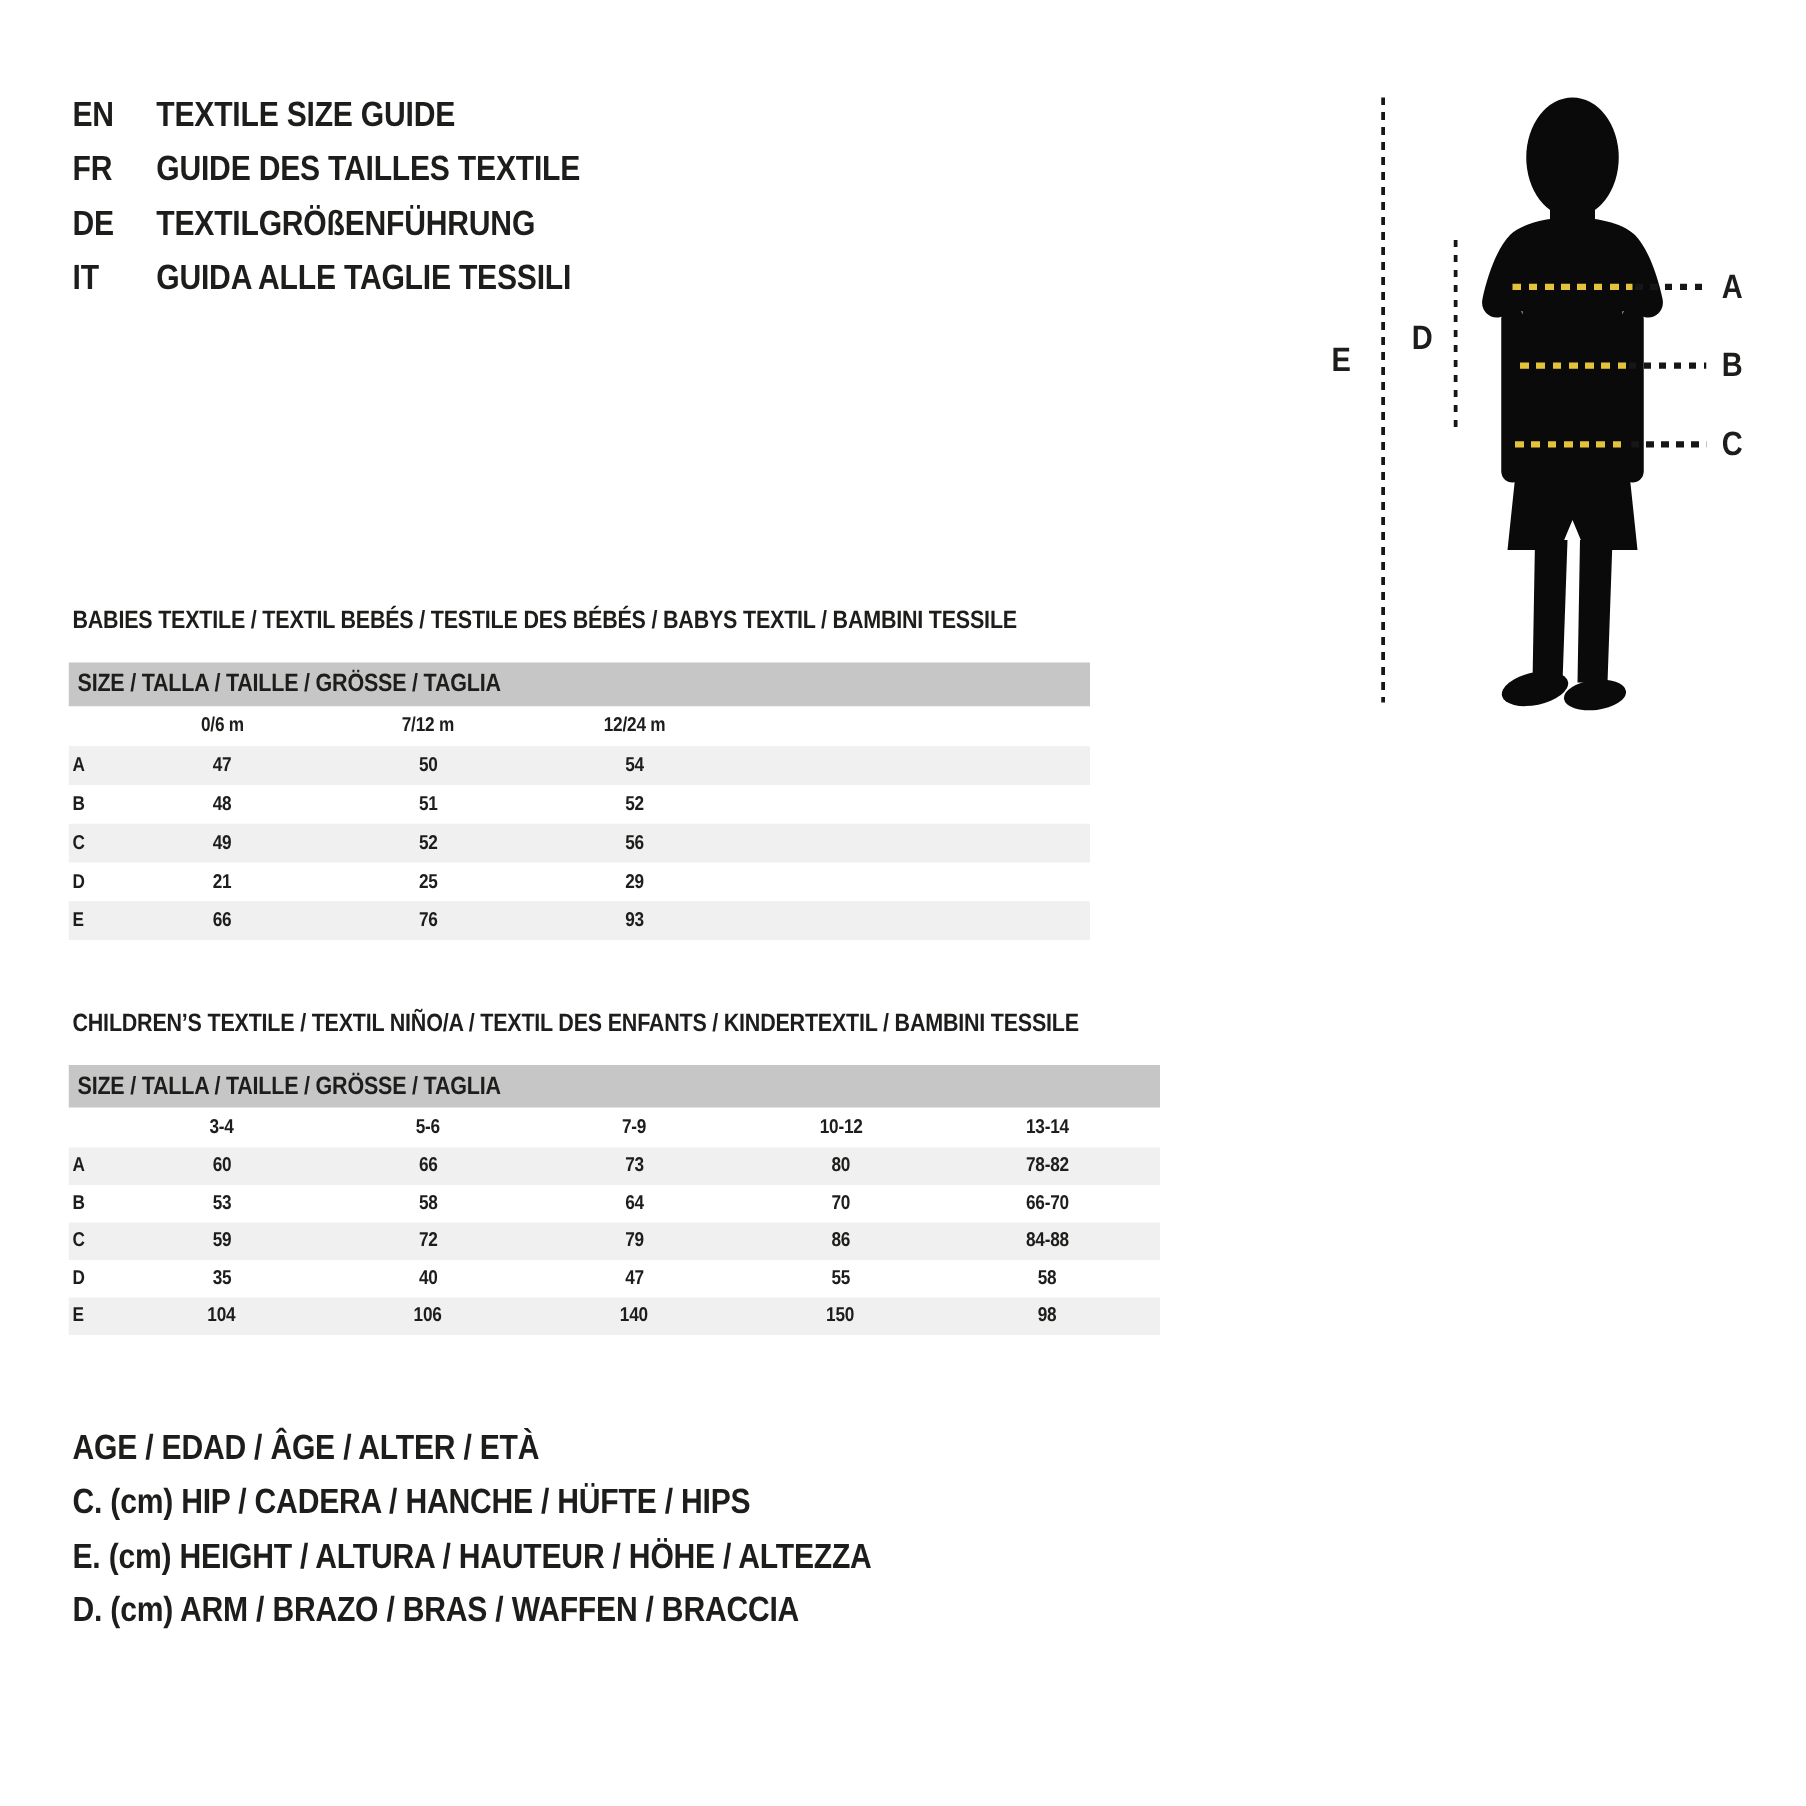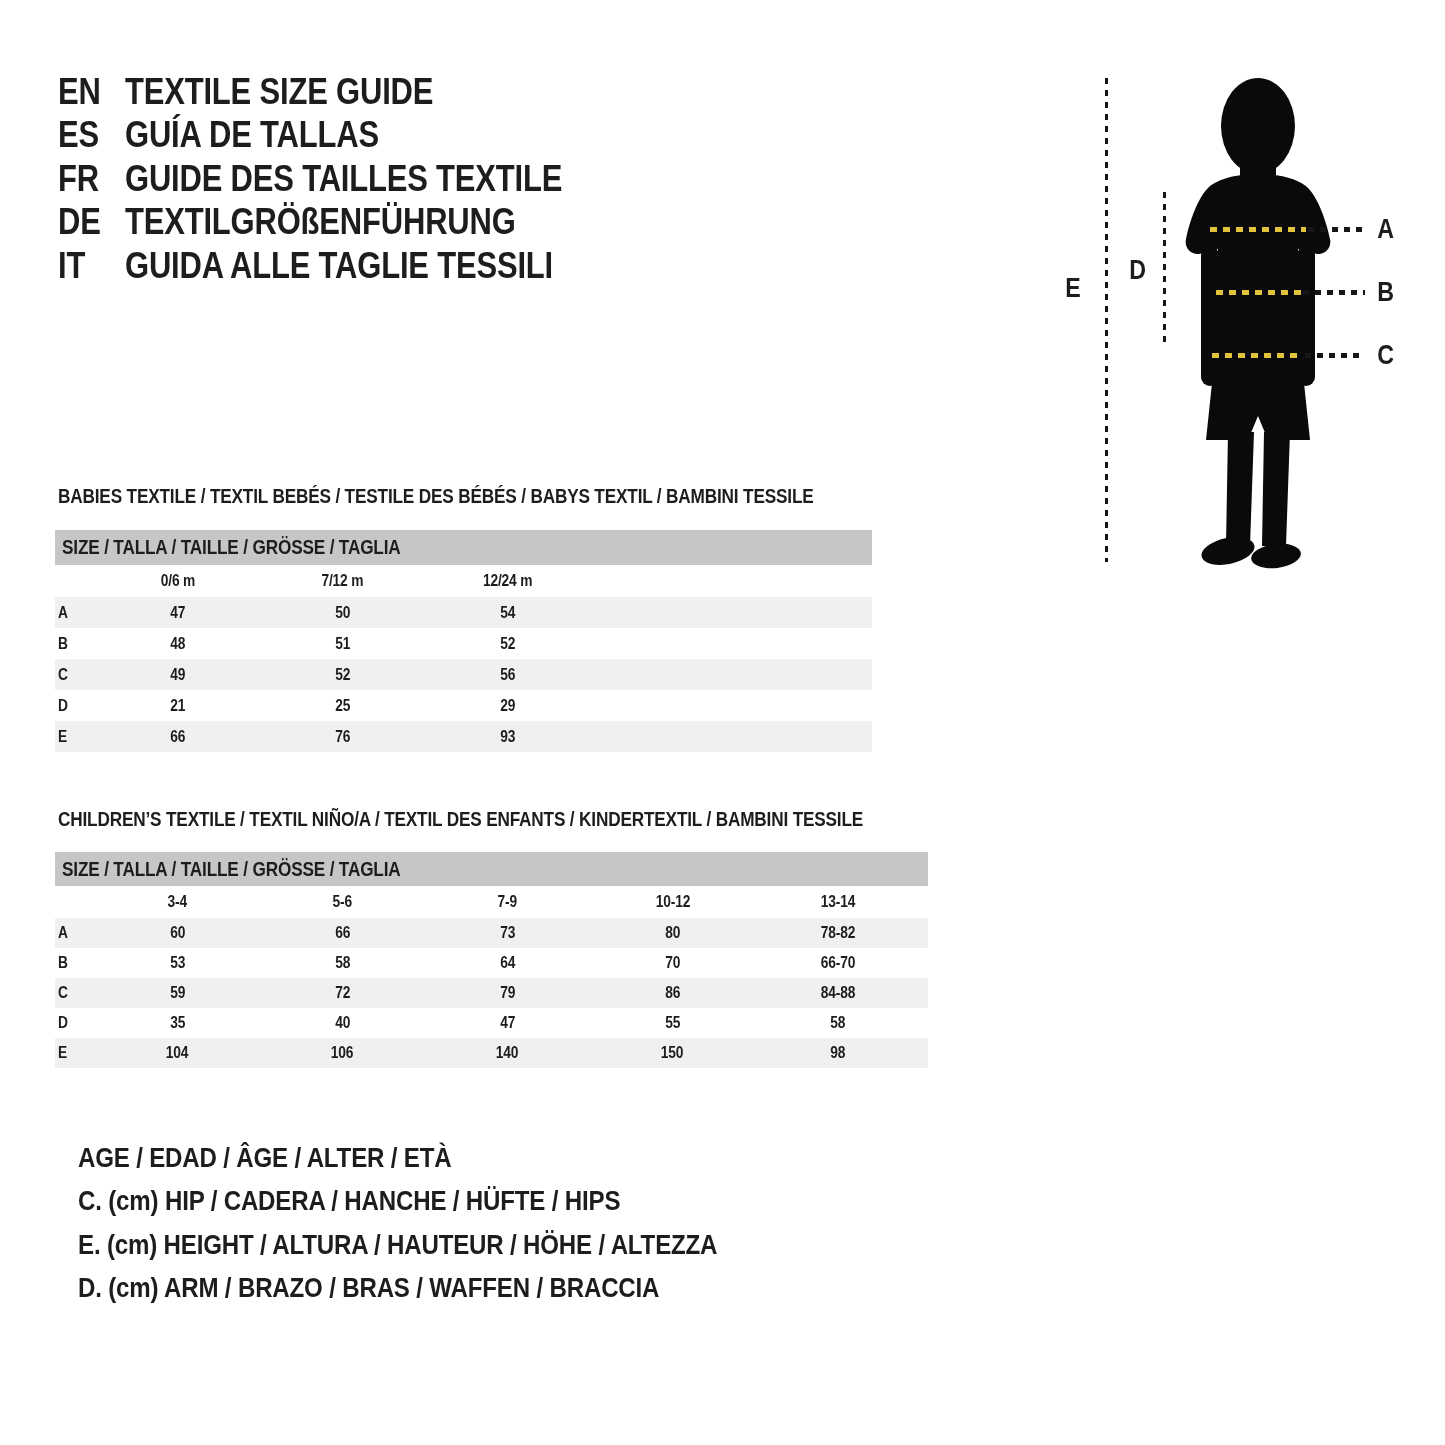--- a/index.html
+++ b/index.html
@@ -16,21 +16,21 @@
     width:1445px;height:1445px;position:relative;overflow:hidden;
     font-family:"Liberation Sans","DejaVu Sans",sans-serif;
     font-weight:700;color:var(--text);
   }
   .abs{position:absolute;}
   
   .cx{display:inline-block;transform:scaleX(0.86);transform-origin:0 50%;white-space:nowrap;letter-spacing:-0.2px;}
   .cxc{display:inline-block;transform:scaleX(0.86);transform-origin:50% 50%;white-space:nowrap;letter-spacing:-0.2px;}
 
   
-  .lang-header{left:58px;top:70px;font-size:36px;line-height:43.4px;}
+  .lang-header{left:58px;top:70px;font-size:28px;line-height:43.4px;}
   .lang-row{display:flex;}
   .lang-code{width:67px;flex:0 0 67px;}
 
   
   .vdots{width:3px;background-image:repeating-linear-gradient(180deg,var(--measure-dot-black) 0 6px,transparent 6px 12px);}
   .hdots-y{height:5px;background-image:repeating-linear-gradient(90deg,var(--measure-dot-yellow) 0 7px,transparent 7px 13px);}
   .hdots-b{height:5px;background-image:repeating-linear-gradient(90deg,var(--measure-dot-black) 0 6px,transparent 6px 12px);}
   .fig-label{font-size:27px;height:28px;line-height:28px;}
   .silhouette{fill:var(--silhouette);}
 
@@ -42,33 +42,29 @@
   .grid .c{text-align:center;}
   .grid .l{text-align:left;padding-left:3px;}
   .babies-grid{grid-template-columns:40px 165px 165px 165px auto;}
   .children-grid{grid-template-columns:40px 165px 165px 165px 165px 165px auto;}
   .colhead-row{height:32px;}
   .row-b{height:31px;}
   .row-c{height:30px;}
   .stripe{background:var(--row-stripe-bg);}
 
   
-  .legend{left:58px;top:1136px;font-size:28px;line-height:43.4px;margin-left:20px;}
+  .legend{left:58px;top:1136px;font-size:28px;line-height:43.4px;}
 </style>
 </head>
 <body>
 
 <div class="abs lang-header">
   <div class="lang-row">
     <span class="lang-code"><span class="cx">EN</span></span>
     <span class="cx">TEXTILE SIZE GUIDE</span>
-  </div>
-  <div class="lang-row">
-    <span class="lang-code"><span class="cx">ES</span></span>
-    <span class="cx">GUÍA DE TALLAS</span>
   </div>
   <div class="lang-row">
     <span class="lang-code"><span class="cx">FR</span></span>
     <span class="cx">GUIDE DES TAILLES TEXTILE</span>
   </div>
   <div class="lang-row">
     <span class="lang-code"><span class="cx">DE</span></span>
     <span class="cx">TEXTILGRÖßENFÜHRUNG</span>
   </div>
   <div class="lang-row">

